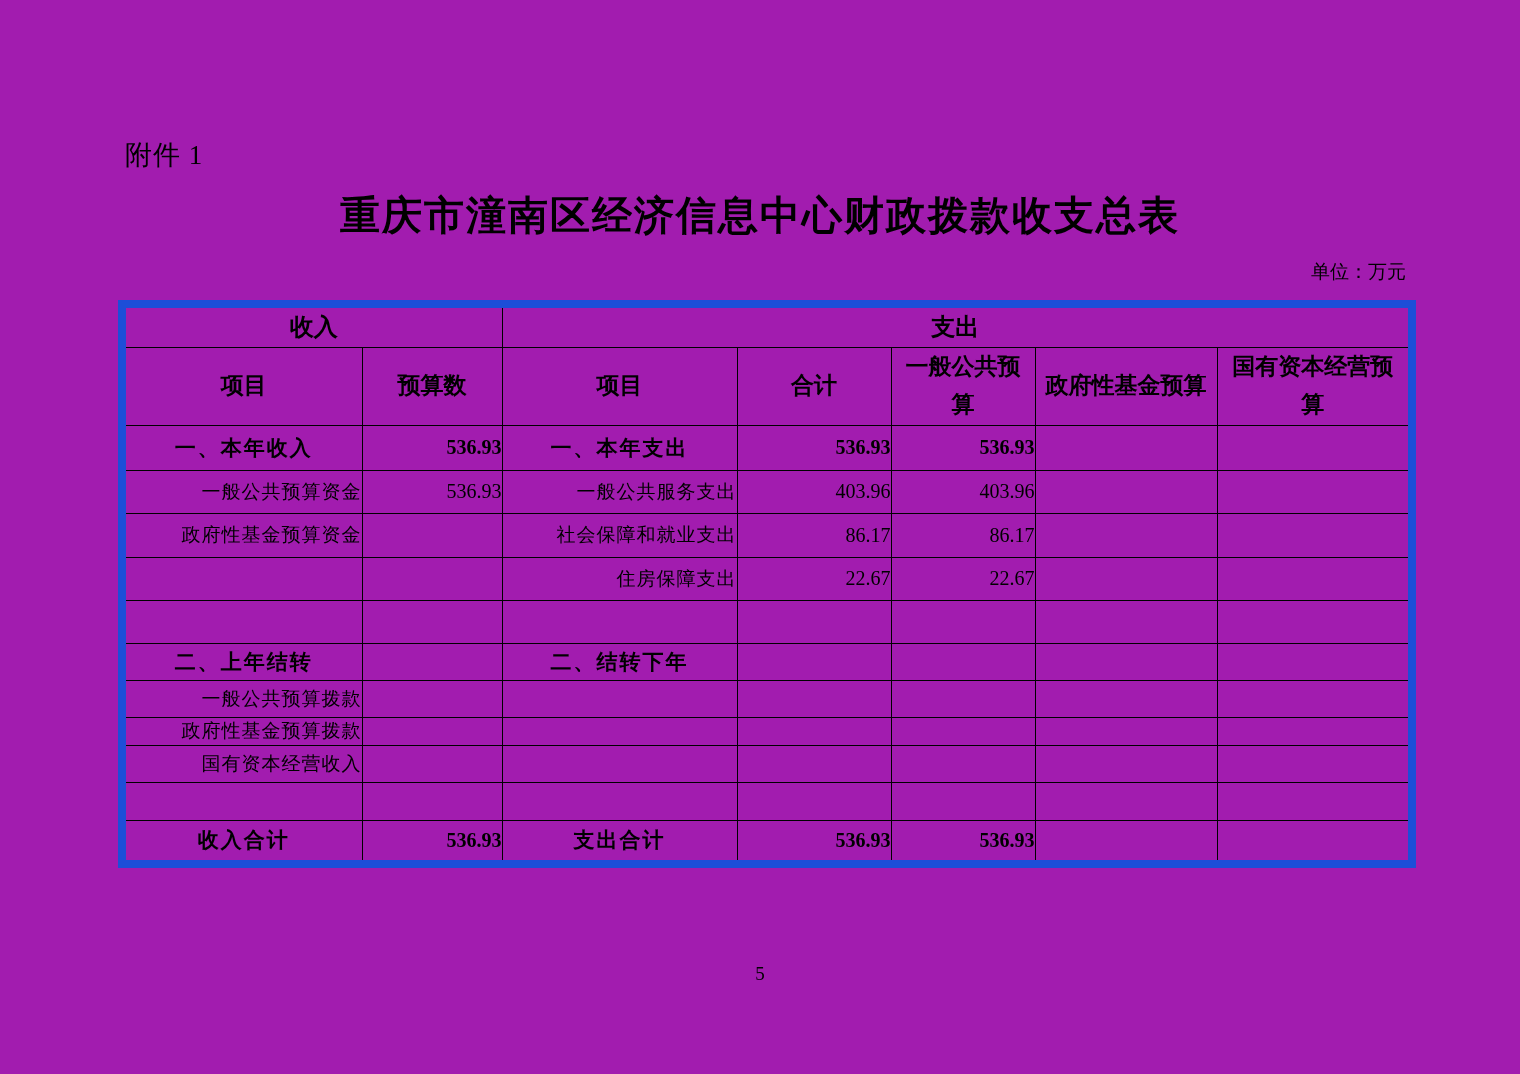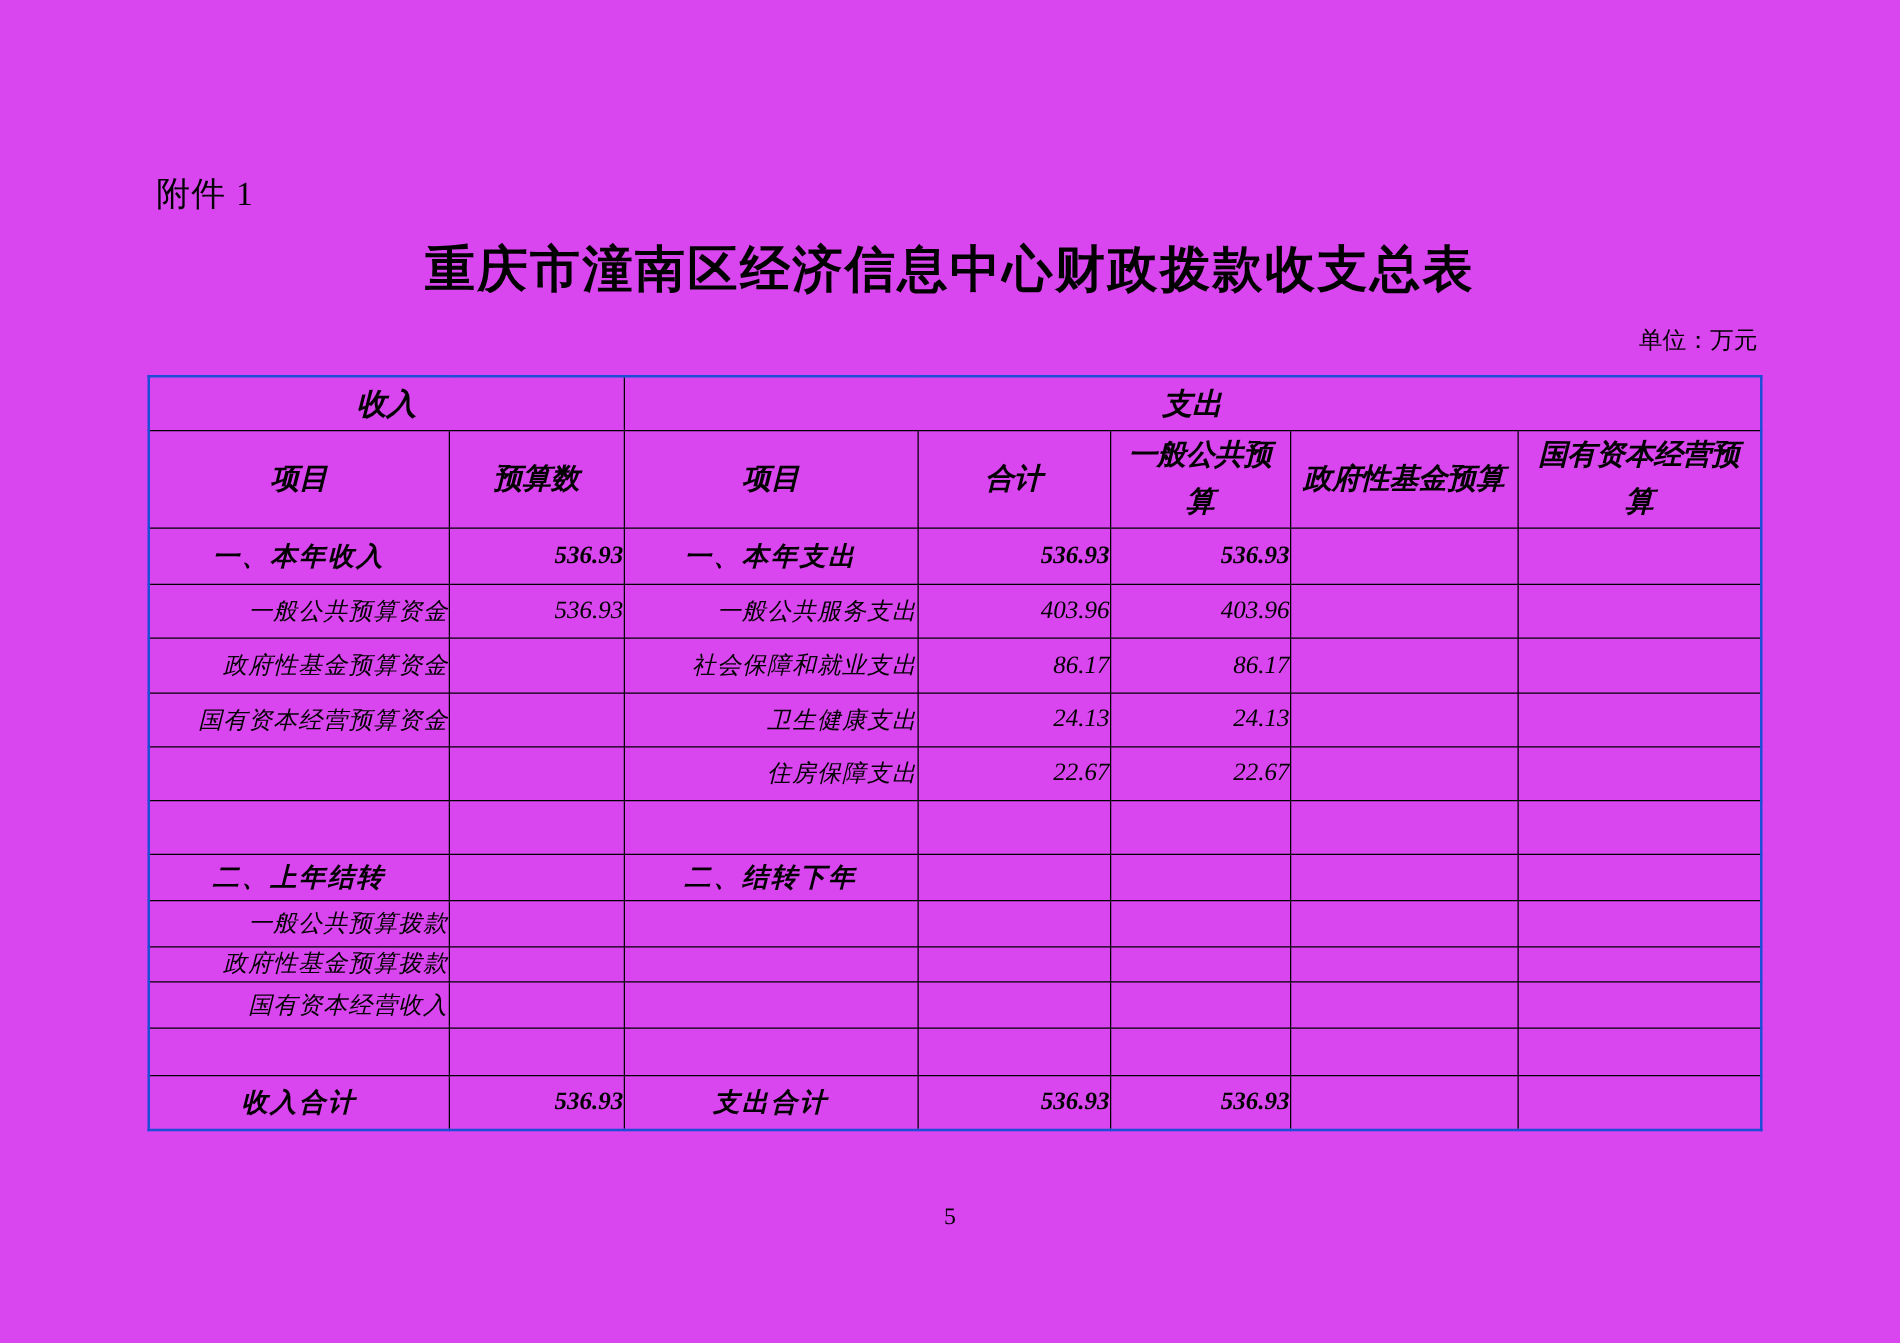--- a/index.html
+++ b/index.html
@@ -6,21 +6,21 @@
     margin: 0;
     padding: 0;
     background: #ffffff;
     color: #000000;
     font-family: "Liberation Serif", "DejaVu Serif", serif;
   }
   .page {
     position: relative;
     width: 1520px;
     height: 1074px;
-    background: #d946ef;
+    background: #a21caf;
     overflow: hidden;
   }
   .attachment {
     position: absolute;
     left: 125px;
     top: 137px;
     font-size: 27px;
     letter-spacing: 1px;
   }
   .doc-title {
@@ -41,22 +41,21 @@
   }
   .table-wrap {
     position: absolute;
     left: 118px;
     top: 300px;
   }
   table.budget {
     border-collapse: collapse;
     table-layout: fixed;
     width: 1290px;
-    border: 2px solid #1d4ed8;
-    font-style: italic;
+    border: 8px solid #1d4ed8;
   }
   table.budget th, table.budget td {
     border: 1px solid #000;
     padding: 0;
     overflow: hidden;
     vertical-align: middle;
   }
   tr.r-h1 { height: 43px; }
   tr.r-h1 th { font-size: 24px; font-weight: bold; text-align: center; }
   tr.r-h2 { height: 78px; }
@@ -144,29 +143,20 @@
         </tr>
         <tr class="r2">
           <td class="name">政府性基金预算资金</td>
           <td class="num"></td>
           <td class="name">社会保障和就业支出</td>
           <td class="num">86.17</td>
           <td class="num">86.17</td>
           <td class="num"></td>
           <td class="num"></td>
         </tr>
-        <tr class="r3">
-          <td class="name">国有资本经营预算资金</td>
-          <td class="num"></td>
-          <td class="name">卫生健康支出</td>
-          <td class="num">24.13</td>
-          <td class="num">24.13</td>
-          <td class="num"></td>
-          <td class="num"></td>
-        </tr>
         <tr class="r4">
           <td class="name"></td>
           <td class="num"></td>
           <td class="name">住房保障支出</td>
           <td class="num">22.67</td>
           <td class="num">22.67</td>
           <td class="num"></td>
           <td class="num"></td>
         </tr>
         <tr class="r5">

